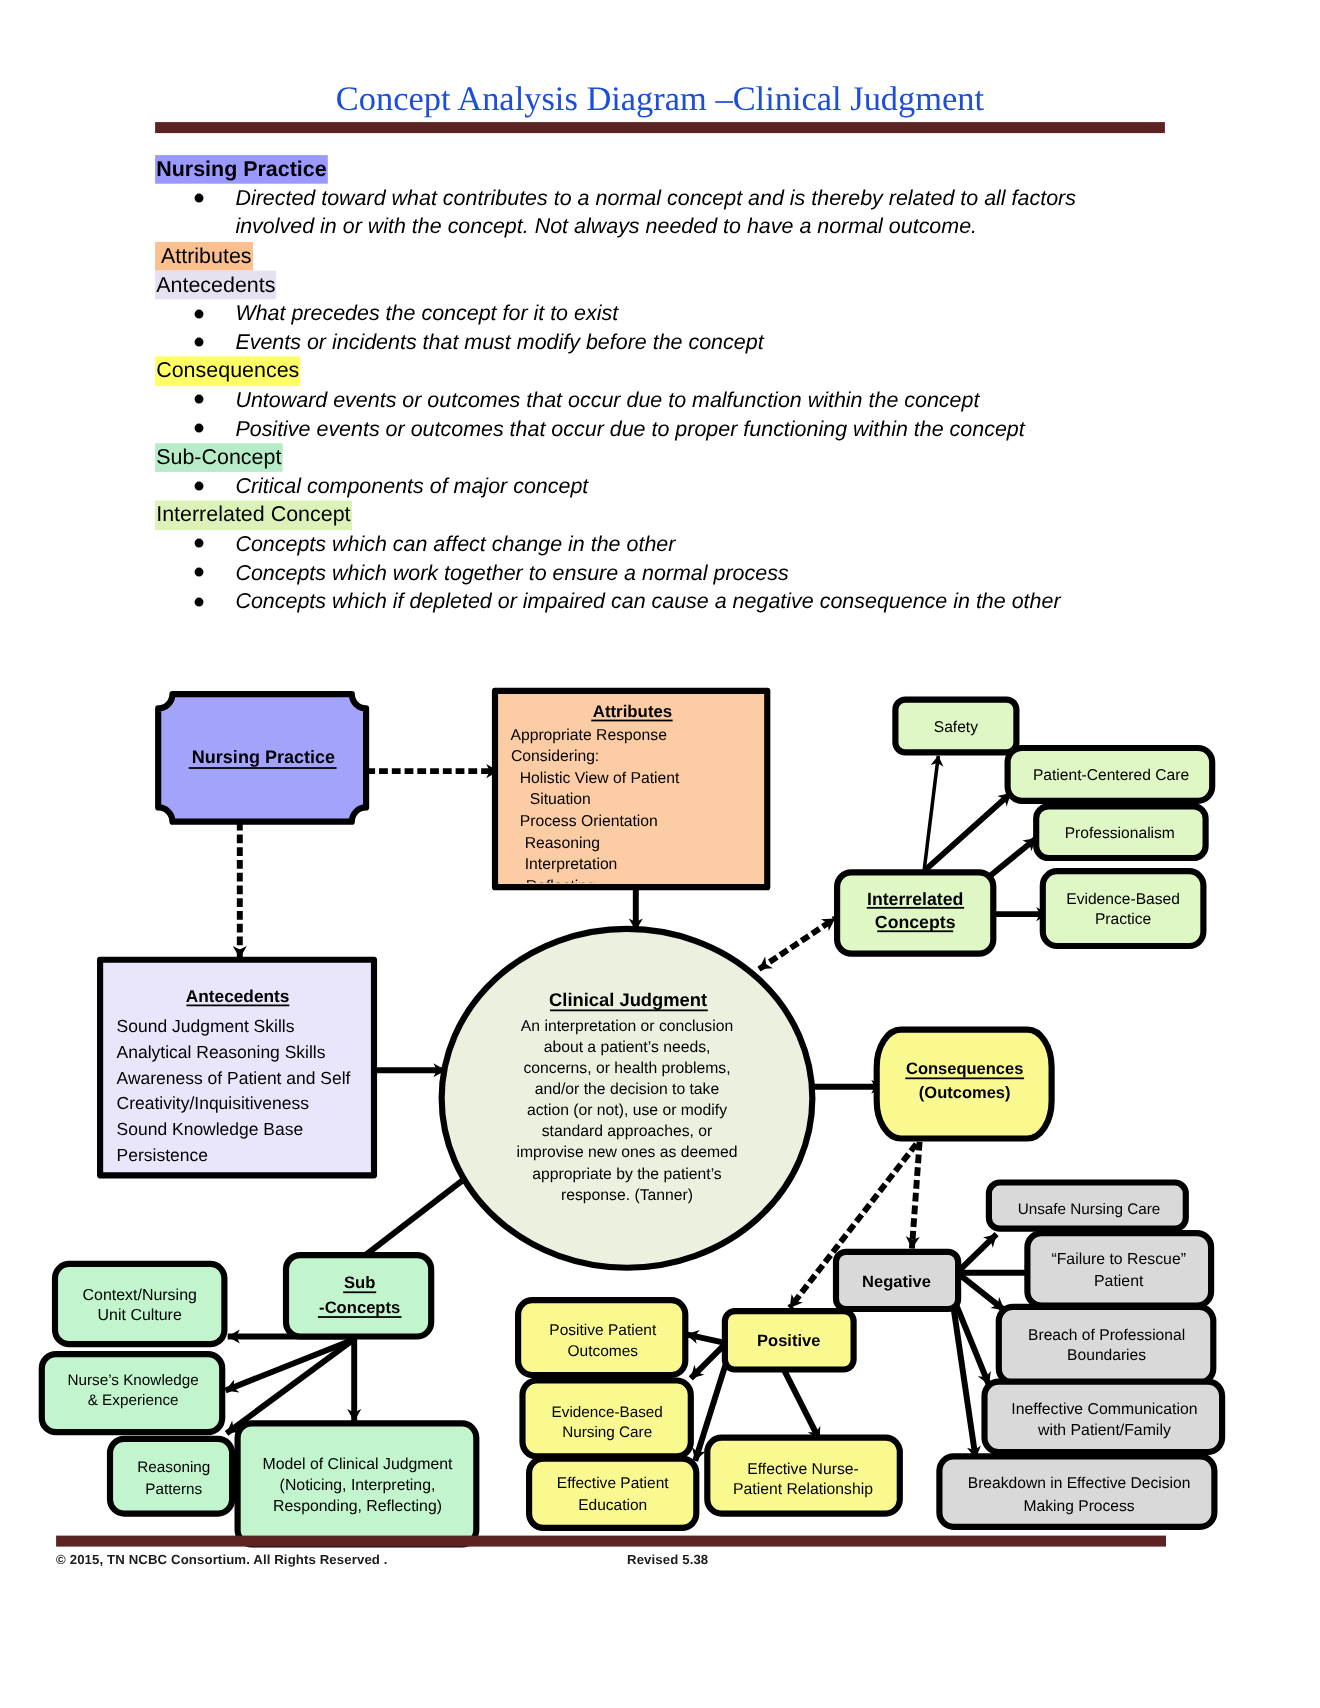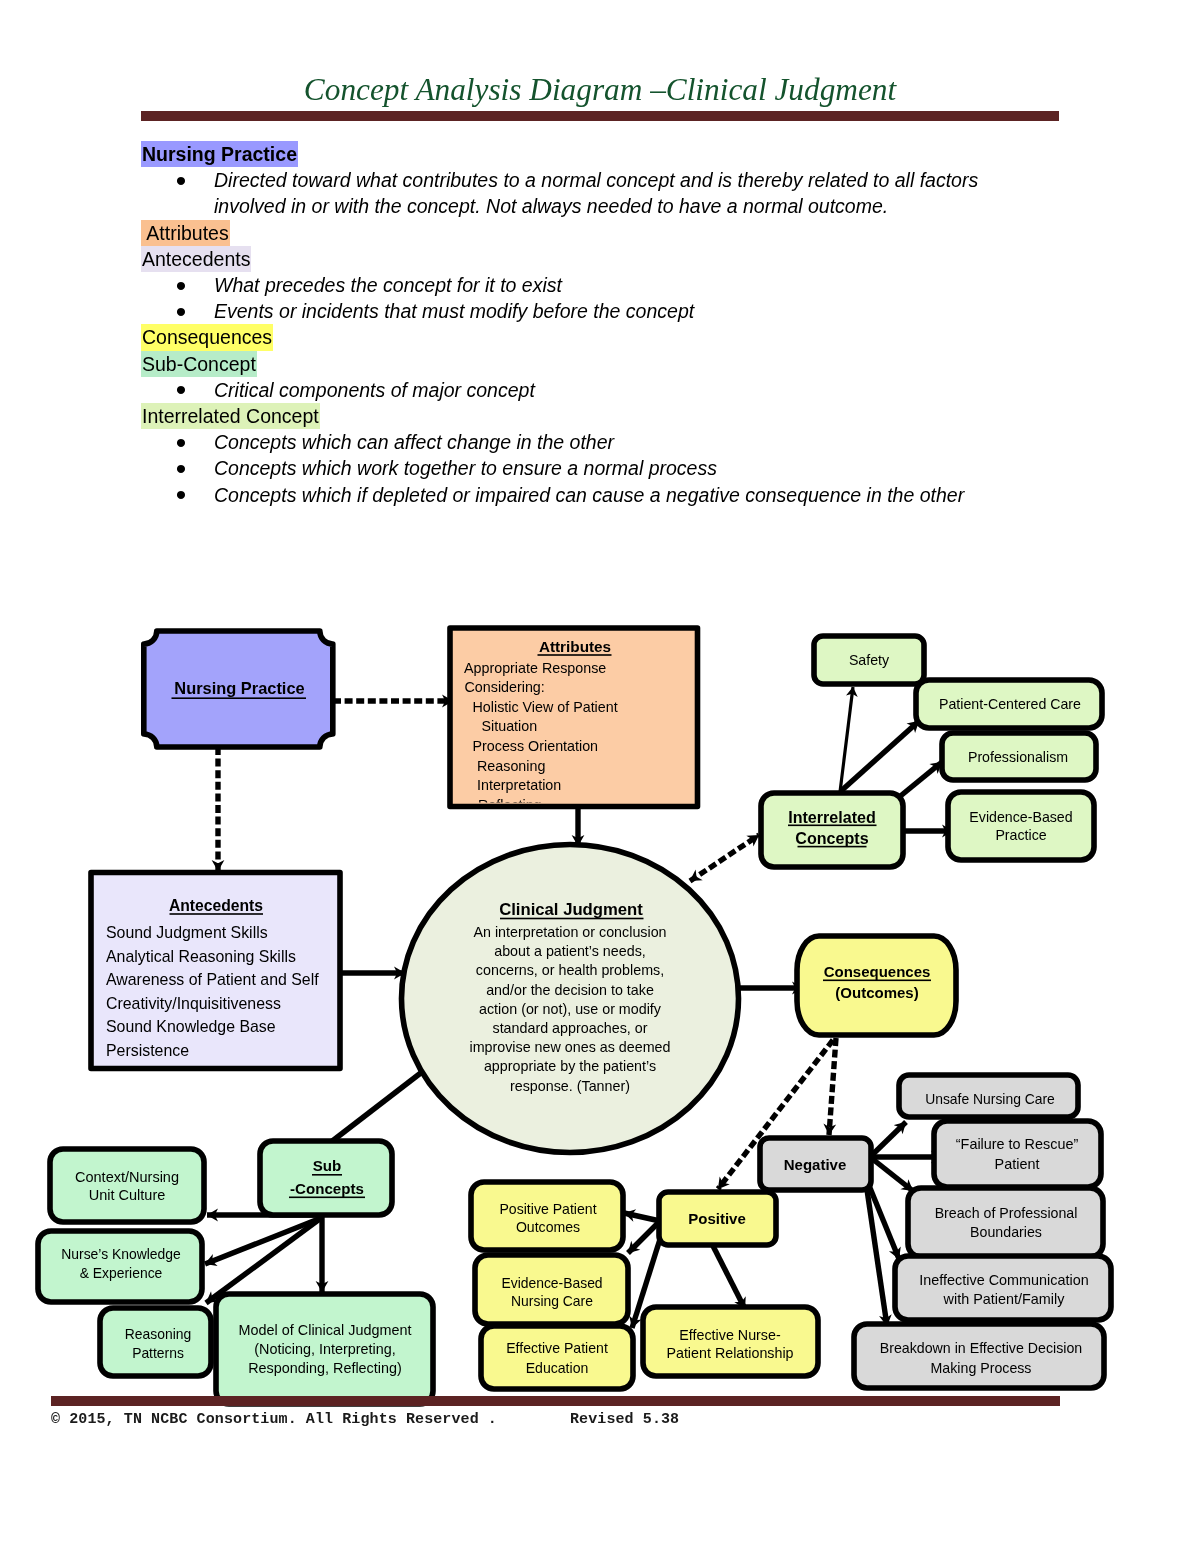--- a/index.html
+++ b/index.html
@@ -1,32 +1,32 @@
 <!DOCTYPE html>
 <html><head>
 <meta charset="utf-8">
 <title>Concept Analysis Diagram</title>
 <style>
   html,body{margin:0;padding:0;background:#ffffff;}
   body{width:1200px;height:1553px;font-family:"Liberation Sans",sans-serif;}
   .page{position:relative;width:1200px;height:1553px;overflow:hidden;background:#fff;}
   .title{position:absolute;left:141px;top:72px;width:918px;text-align:center;
-         font-family:"Liberation Serif",serif;font-style:italic;font-size:31.3px;color:#14532d;}
+         font-family:"Liberation Serif",serif;font-size:31.3px;color:#1d4ed8;}
   .rule{position:absolute;background:#5c2323;}
   .rule-top{left:141px;top:111px;width:918px;height:10px;}
   .rule-bot{left:51px;top:1396px;width:1009px;height:10px;}
   .txtblock{position:absolute;left:141px;top:141px;width:860px;
             font-size:19.5px;color:#000;line-height:26.2px;}
   .sec-head{display:inline-block;line-height:26.2px;padding:0 1px;vertical-align:top;white-space:pre;}
   .sec-head.b{font-weight:bold;}
   .bullets{margin:0;padding:0;list-style:none;}
   .bullets li{position:relative;padding-left:73px;margin:0;font-style:italic;}
   .bullets li::before{content:"\2022";position:absolute;left:34.5px;top:0.5px;font-size:30px;line-height:26.2px;}
   .secwrap{margin:0;}
-  .footer{position:absolute;font-size:15px;color:#1b1b1b;font-weight:bold;letter-spacing:.1px;font-family:Liberation Mono, monospace;}
+  .footer{position:absolute;font-size:12px;color:#1b1b1b;font-weight:bold;letter-spacing:.1px;}
   .fl{left:51px;top:1411px;}
   .fr{left:570px;top:1411px;}
   svg.diagram{position:absolute;left:0;top:0;}
   .shp{stroke:#000;stroke-width:5.6;stroke-linejoin:round;}
   .lnk{stroke:#000;fill:none;stroke-width:5.4;}
   .lnk.thin{stroke-width:3.2;}
   .dash{stroke-dasharray:8 3.6;}
   .t{fill:#000;font-family:"Liberation Sans",sans-serif;}
   .tc{text-anchor:middle;}
   .tl{text-anchor:start;}
@@ -52,21 +52,24 @@
 <span class="sec-head" style="background:#fac090"> Attributes</span>
 </div>
 <div class="secwrap">
 <span class="sec-head" style="background:#e6e0f0">Antecedents</span>
 <ul class="bullets">
 <li>What precedes the concept for it to exist</li>
 <li>Events or incidents that must modify before the concept</li>
 </ul></div>
 <div class="secwrap">
 <span class="sec-head" style="background:#ffff66">Consequences</span>
-</div>
+<ul class="bullets">
+<li>Untoward events or outcomes that occur due to malfunction within the concept</li>
+<li>Positive events or outcomes that occur due to proper functioning within the concept</li>
+</ul></div>
 <div class="secwrap">
 <span class="sec-head" style="background:#b6ecc8">Sub-Concept</span>
 <ul class="bullets">
 <li>Critical components of major concept</li>
 </ul></div>
 <div class="secwrap">
 <span class="sec-head" style="background:#ddf2b8">Interrelated Concept</span>
 <ul class="bullets">
 <li>Concepts which can affect change in the other</li>
 <li>Concepts which work together to ensure a normal process</li>

